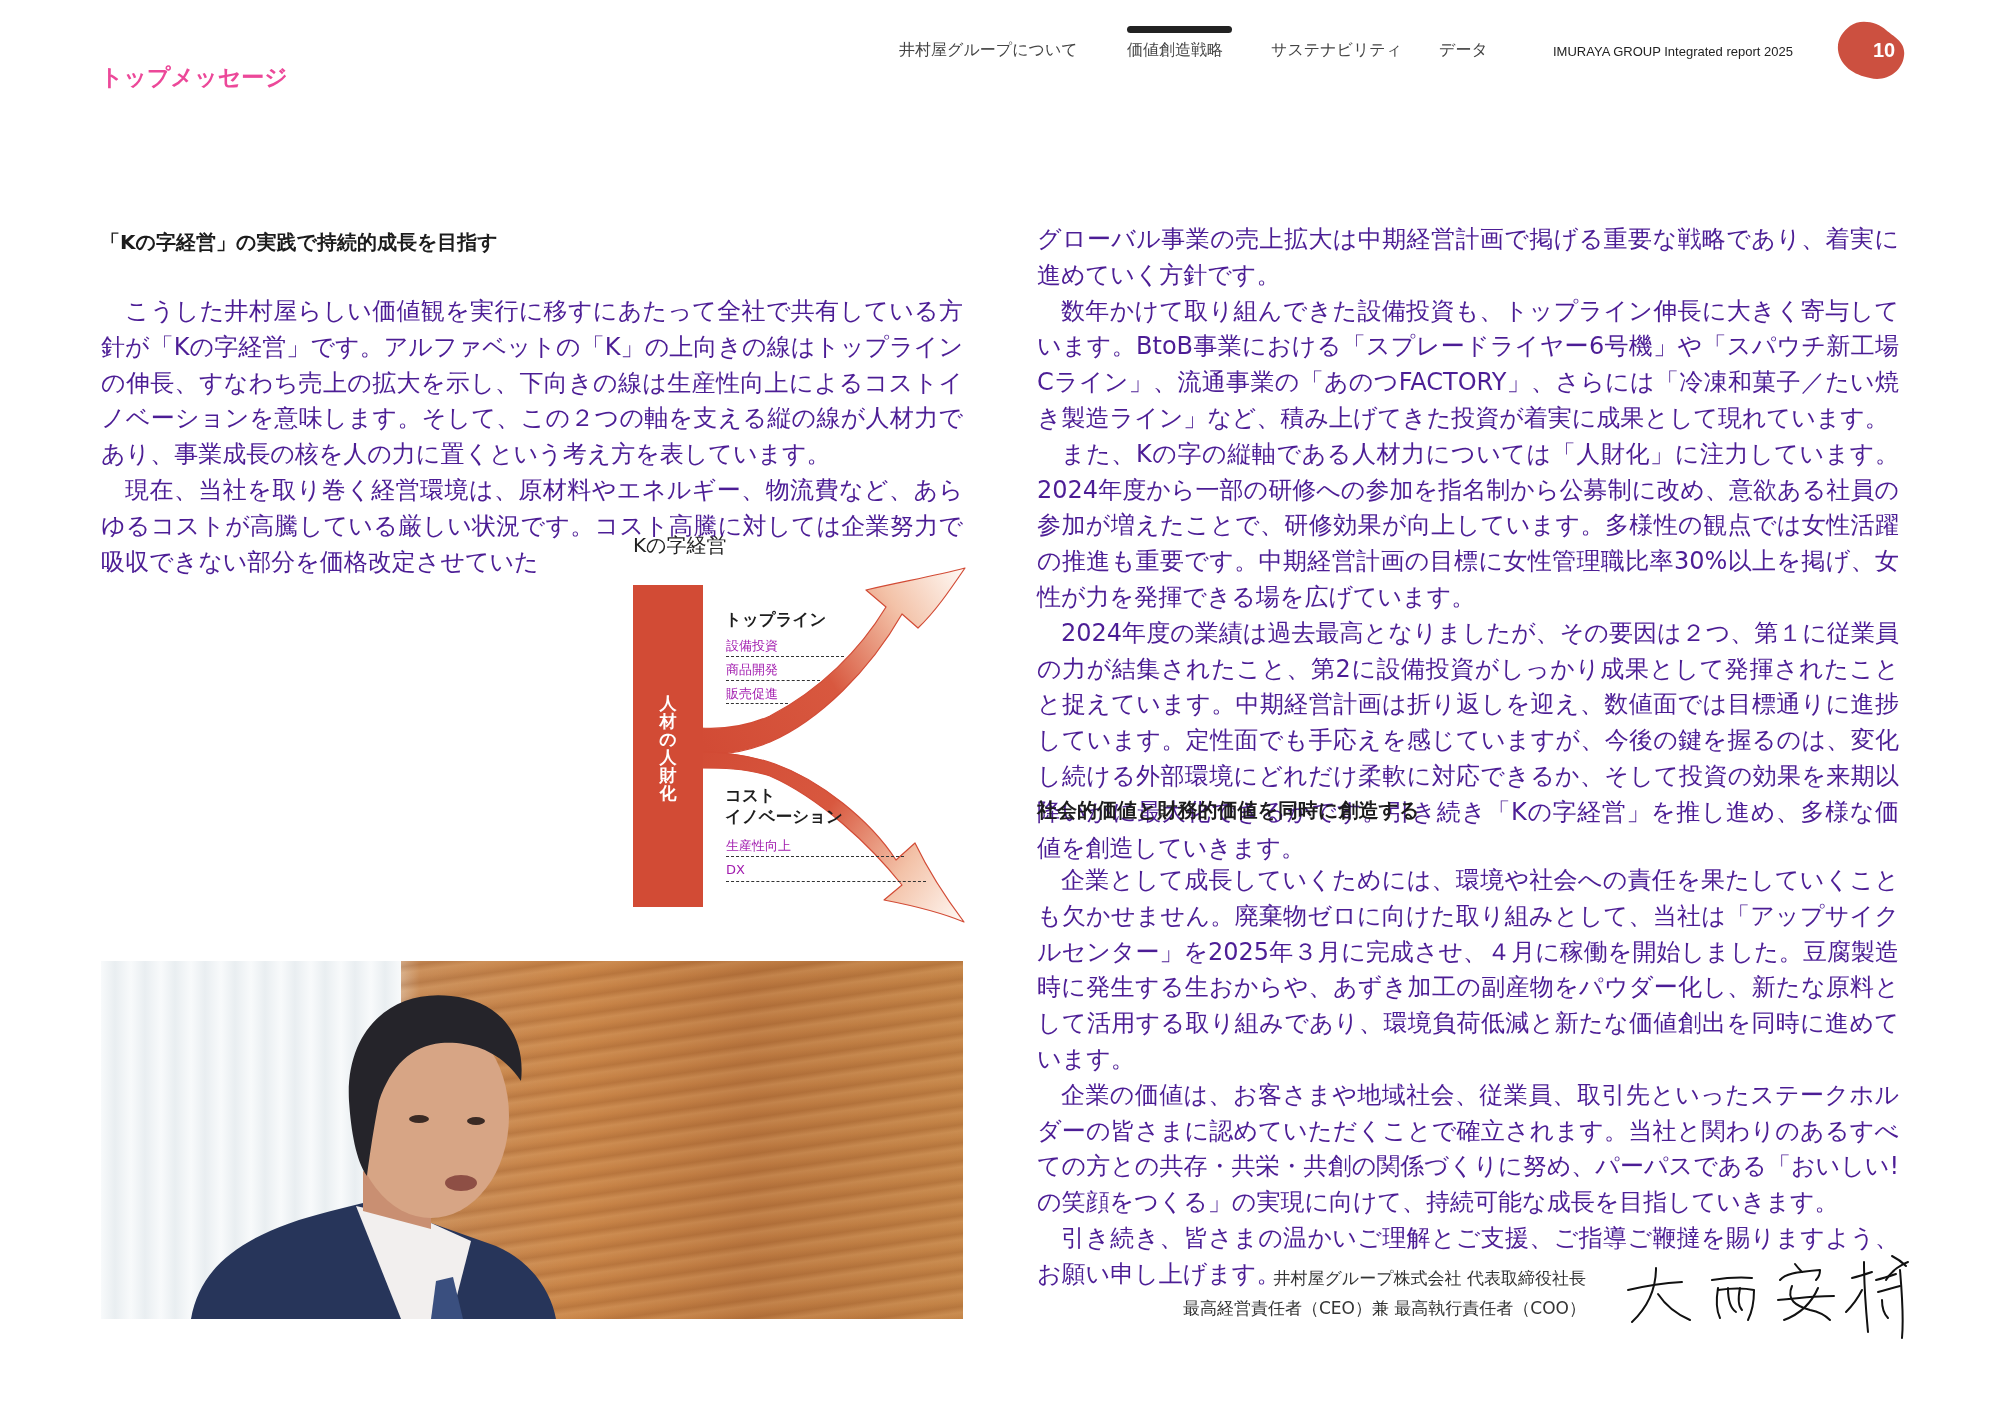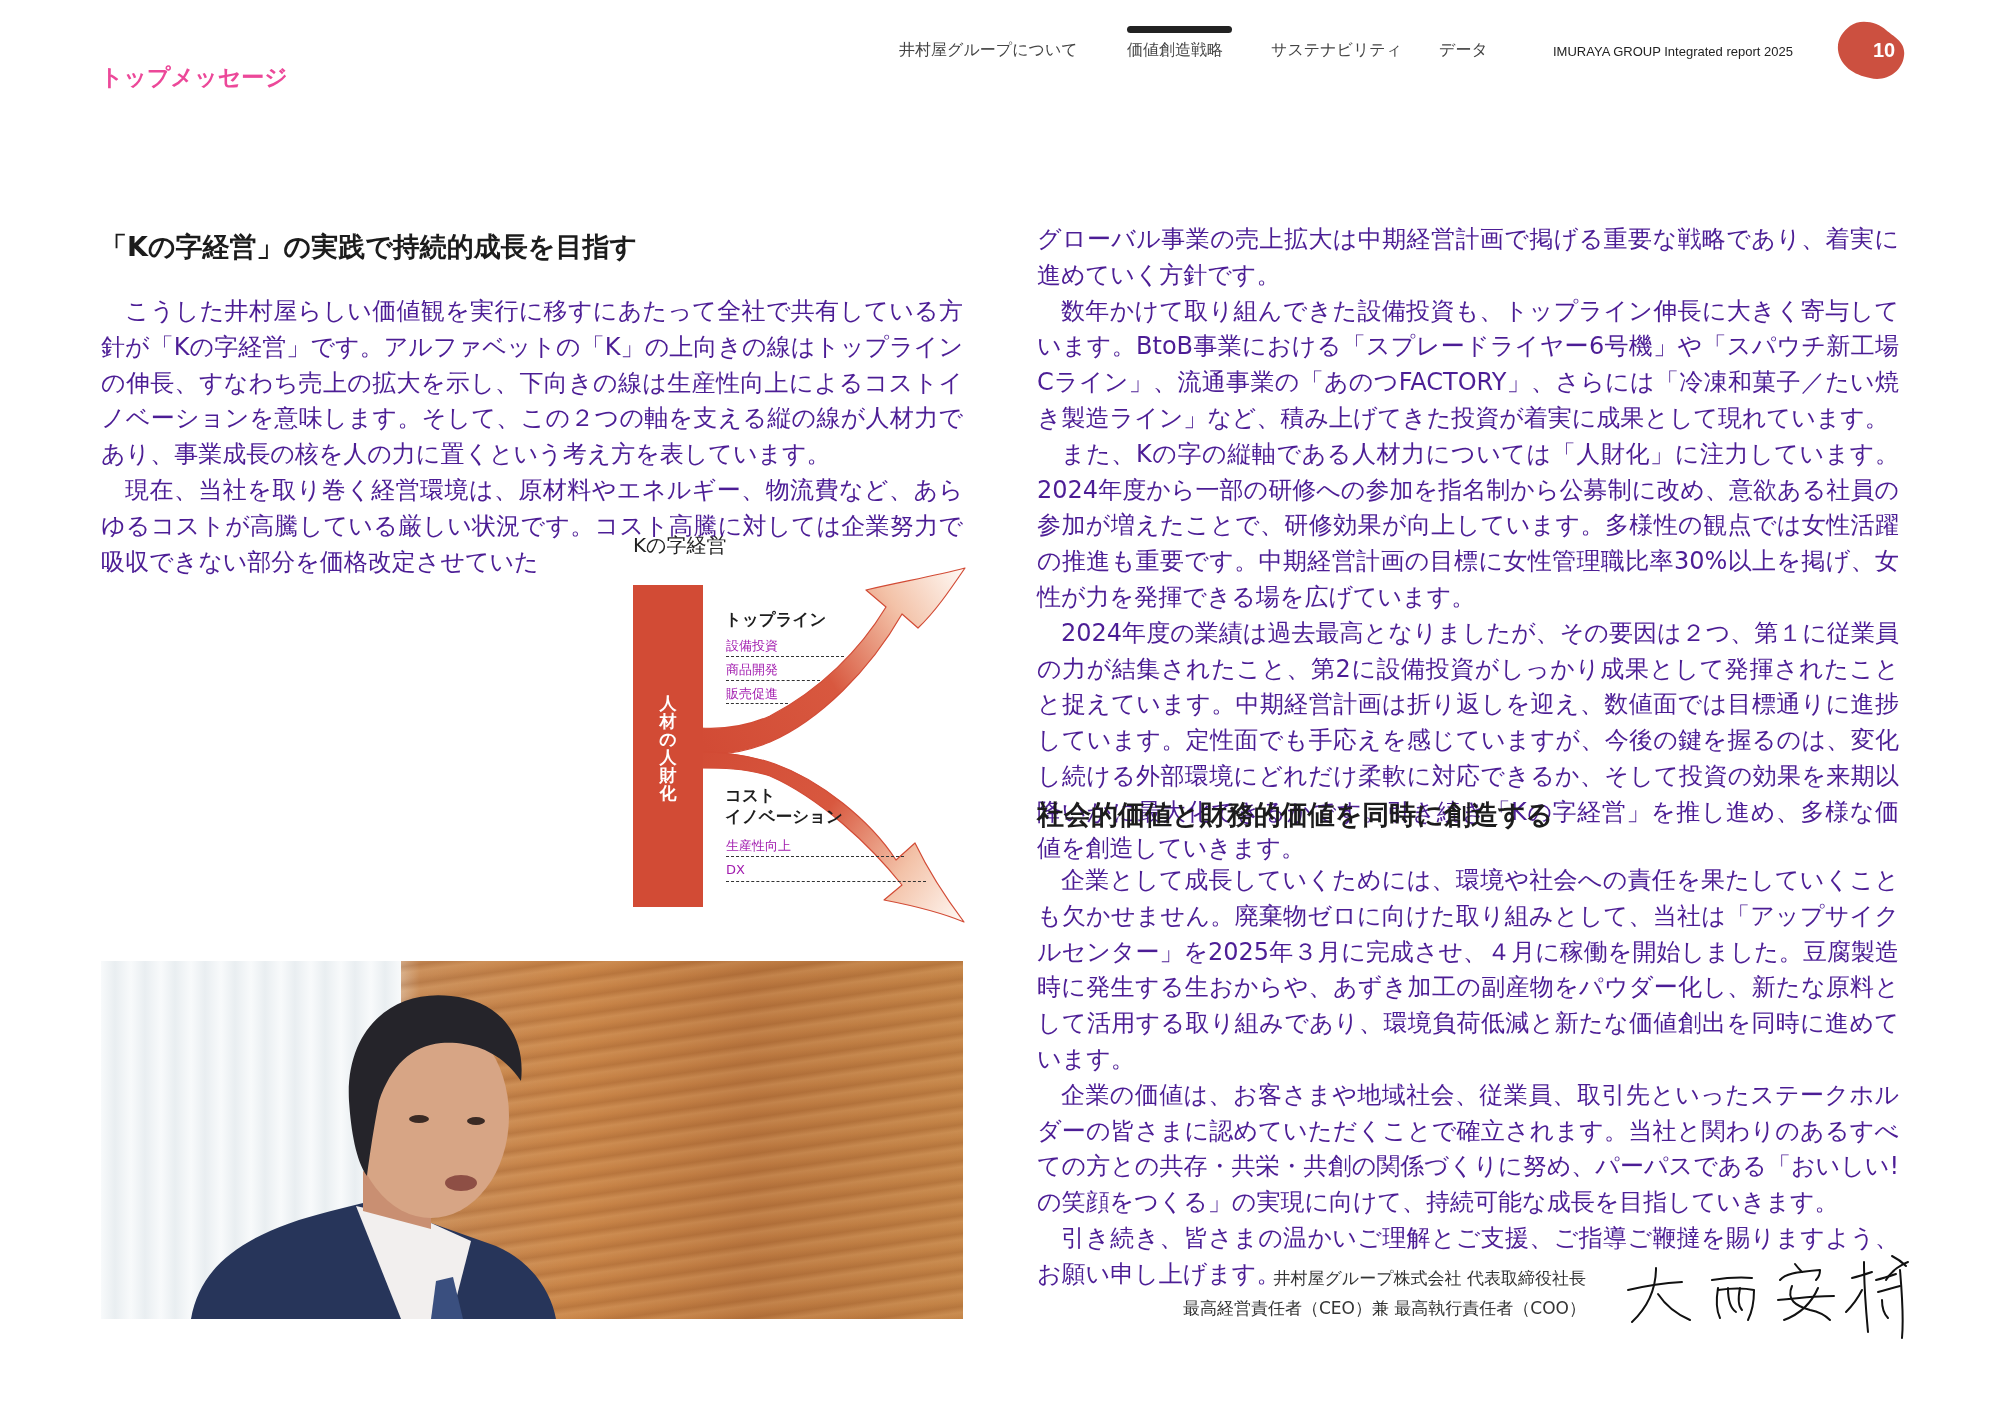--- a/index.html
+++ b/index.html
@@ -10,21 +10,21 @@
   
   .section-title { left:100px; top:62px; font-size:23px; font-weight:bold; color:#ec4899; letter-spacing:0px; }
   .nav { top:40px; font-size:16px; color:#444; white-space:nowrap; }
   .nav-indicator { left:1127px; top:26px; width:105px; height:7px; border-radius:4px; background:#222; }
   .report-label { left:1553px; top:44px; font-size:13px; color:#222; white-space:nowrap; font-family:"Liberation Sans",sans-serif; }
   .page-badge { left:1836px; top:20px; width:70px; height:60px; }
   .page-badge span { position:absolute; left:15px; top:0; width:66px; height:60px; display:flex; align-items:center; justify-content:center;
                      color:#fff; font-weight:bold; font-size:20px; font-family:"Liberation Sans",sans-serif; }
 
   
-  .h2 { font-size:27px; font-weight:bold; color:#1c1c1c; white-space:nowrap; }
+  .h2 { font-size:20px; font-weight:bold; color:#1c1c1c; white-space:nowrap; }
 
   
   .para { font-size:24px; line-height:35.8px; color:#4c1d95; text-align:justify; text-justify:inter-character; }
   .para p { margin:0; text-indent:1em; }
   .para p.noindent { text-indent:0; }
 
   
   .diagram-title { left:633px; top:532px; font-size:20px; color:#222; white-space:nowrap; }
   .k-bar { left:633px; top:585px; width:70px; height:322px; background:#d24b35; }
   .k-bar-label { left:655px; top:694px; width:26px; font-size:17px; line-height:18px; font-weight:bold; color:#fff; text-align:center; word-break:break-all; }

